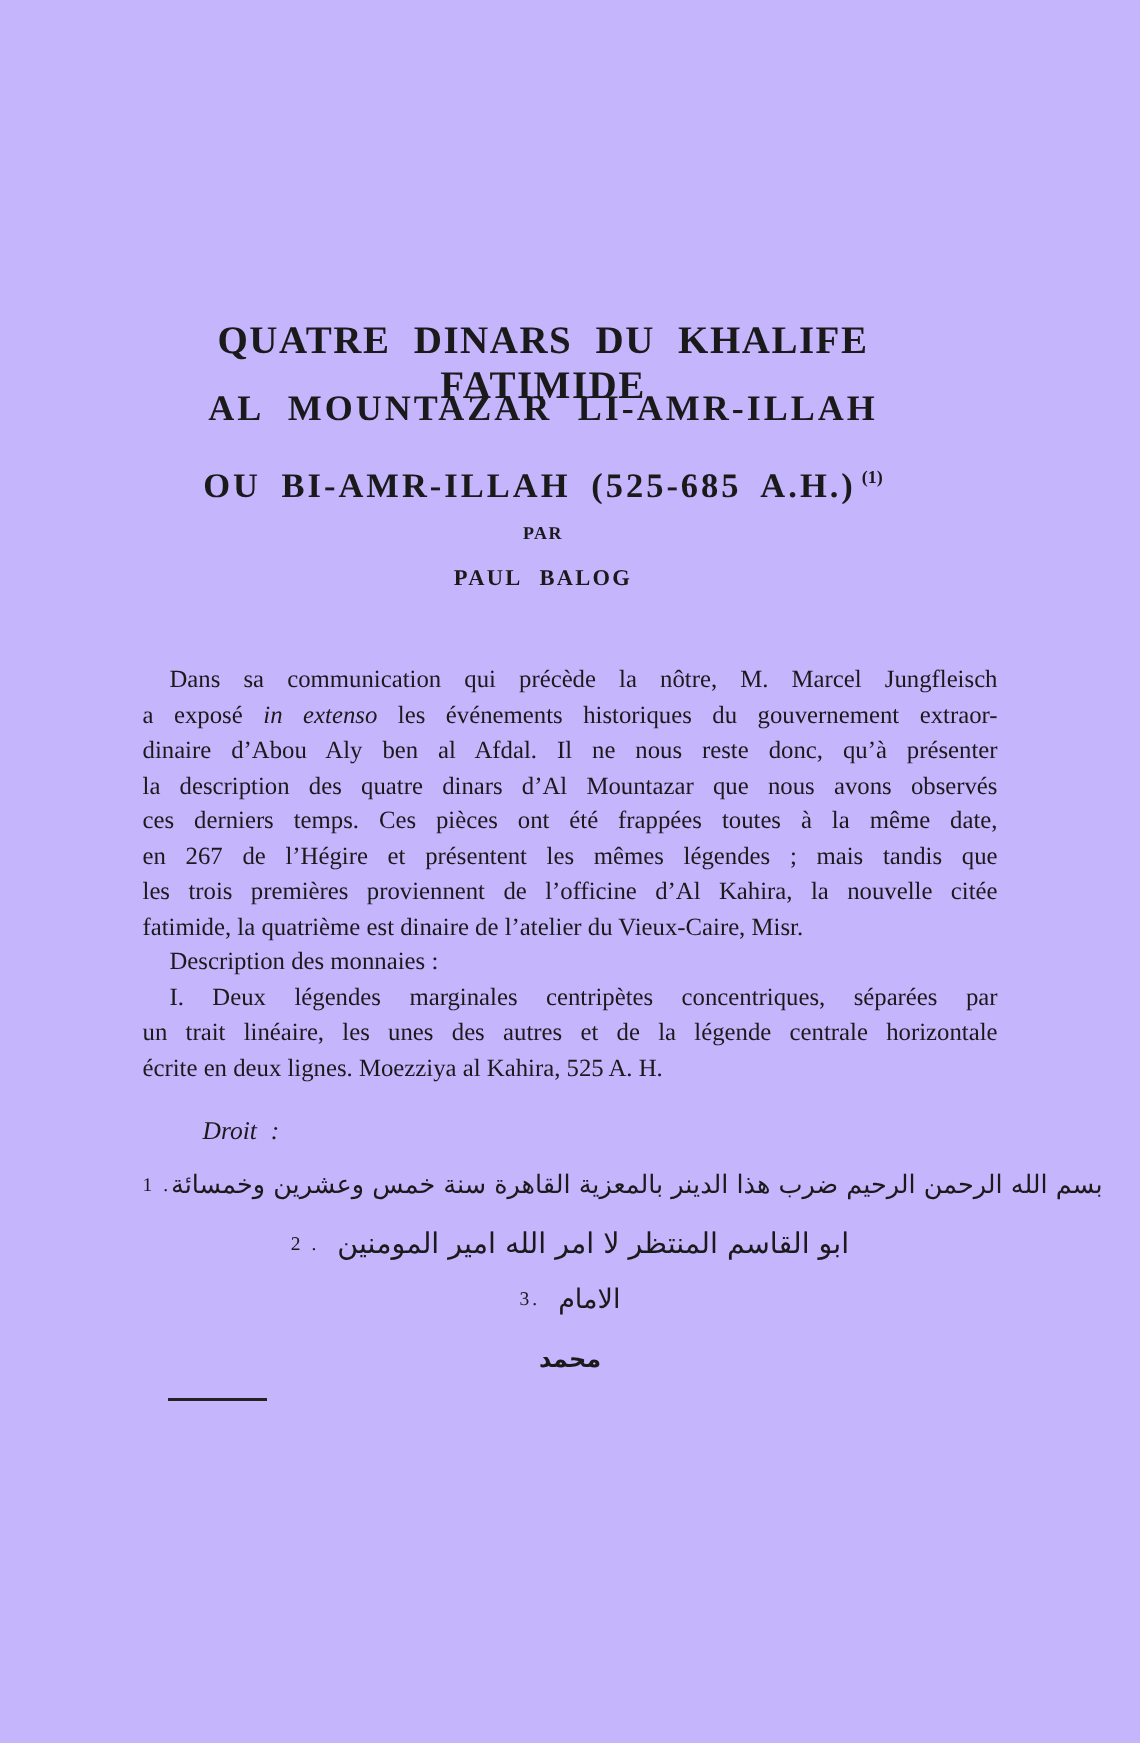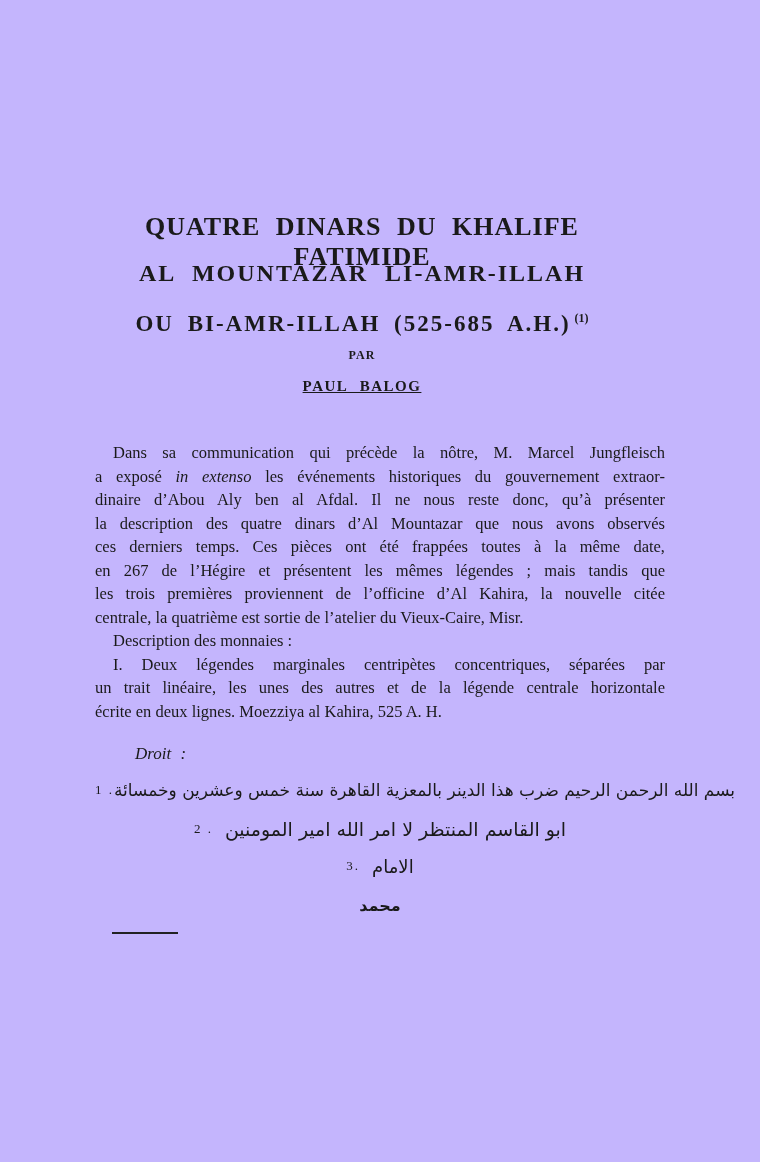--- a/index.html
+++ b/index.html
@@ -52,21 +52,20 @@
     font-weight: bold;
     letter-spacing: 1px;
     height: 31px;
     line-height: 16px;
   }
   .author {
     font-size: 15px;
     font-weight: bold;
     letter-spacing: 1.5px;
     word-spacing: 7px;
-    text-decoration: underline;
   }
 
   
   .body-text {
     position: absolute;
     top: 441px;
     left: 95px;
     width: 570px;
     font-size: 16.5px;
   }
@@ -145,21 +144,21 @@
   </div>
 
   <div class="body-text">
       <div class="bline indent just"><span>Dans sa communication qui précède la nôtre, M. Marcel Jungfleisch</span></div>
       <div class="bline just"><span>a exposé </span><i>in extenso</i><span> les événements historiques du gouvernement extraor-</span></div>
       <div class="bline just"><span>dinaire d’Abou Aly ben al Afdal. Il ne nous reste donc, qu’à présenter</span></div>
       <div class="bline just"><span>la description des quatre dinars d’Al Mountazar que nous avons observés</span></div>
       <div class="bline just"><span>ces derniers temps. Ces pièces ont été frappées toutes à la même date,</span></div>
       <div class="bline just"><span>en 267 de l’Hégire et présentent les mêmes légendes ; mais tandis que</span></div>
       <div class="bline just"><span>les trois premières proviennent de l’officine d’Al Kahira, la nouvelle citée</span></div>
-      <div class="bline"><span>centrale, la quatrième est sortie de l’atelier du Vieux-Caire, Misr.</span></div>
+      <div class="bline"><span>fatimide, la quatrième est dinaire de l’atelier du Vieux-Caire, Misr.</span></div>
       <div class="bline indent"><span>Description des monnaies :</span></div>
       <div class="bline indent just"><span>I. Deux légendes marginales centripètes concentriques, séparées par</span></div>
       <div class="bline just"><span>un trait linéaire, les unes des autres et de la légende centrale horizontale</span></div>
       <div class="bline"><span>écrite en deux lignes. Moezziya al Kahira, 525 A. H.</span></div>
     </div>
 
   <div class="droit">Droit :</div>
 
   <div class="arabic-block">
       <div class="aline full">

